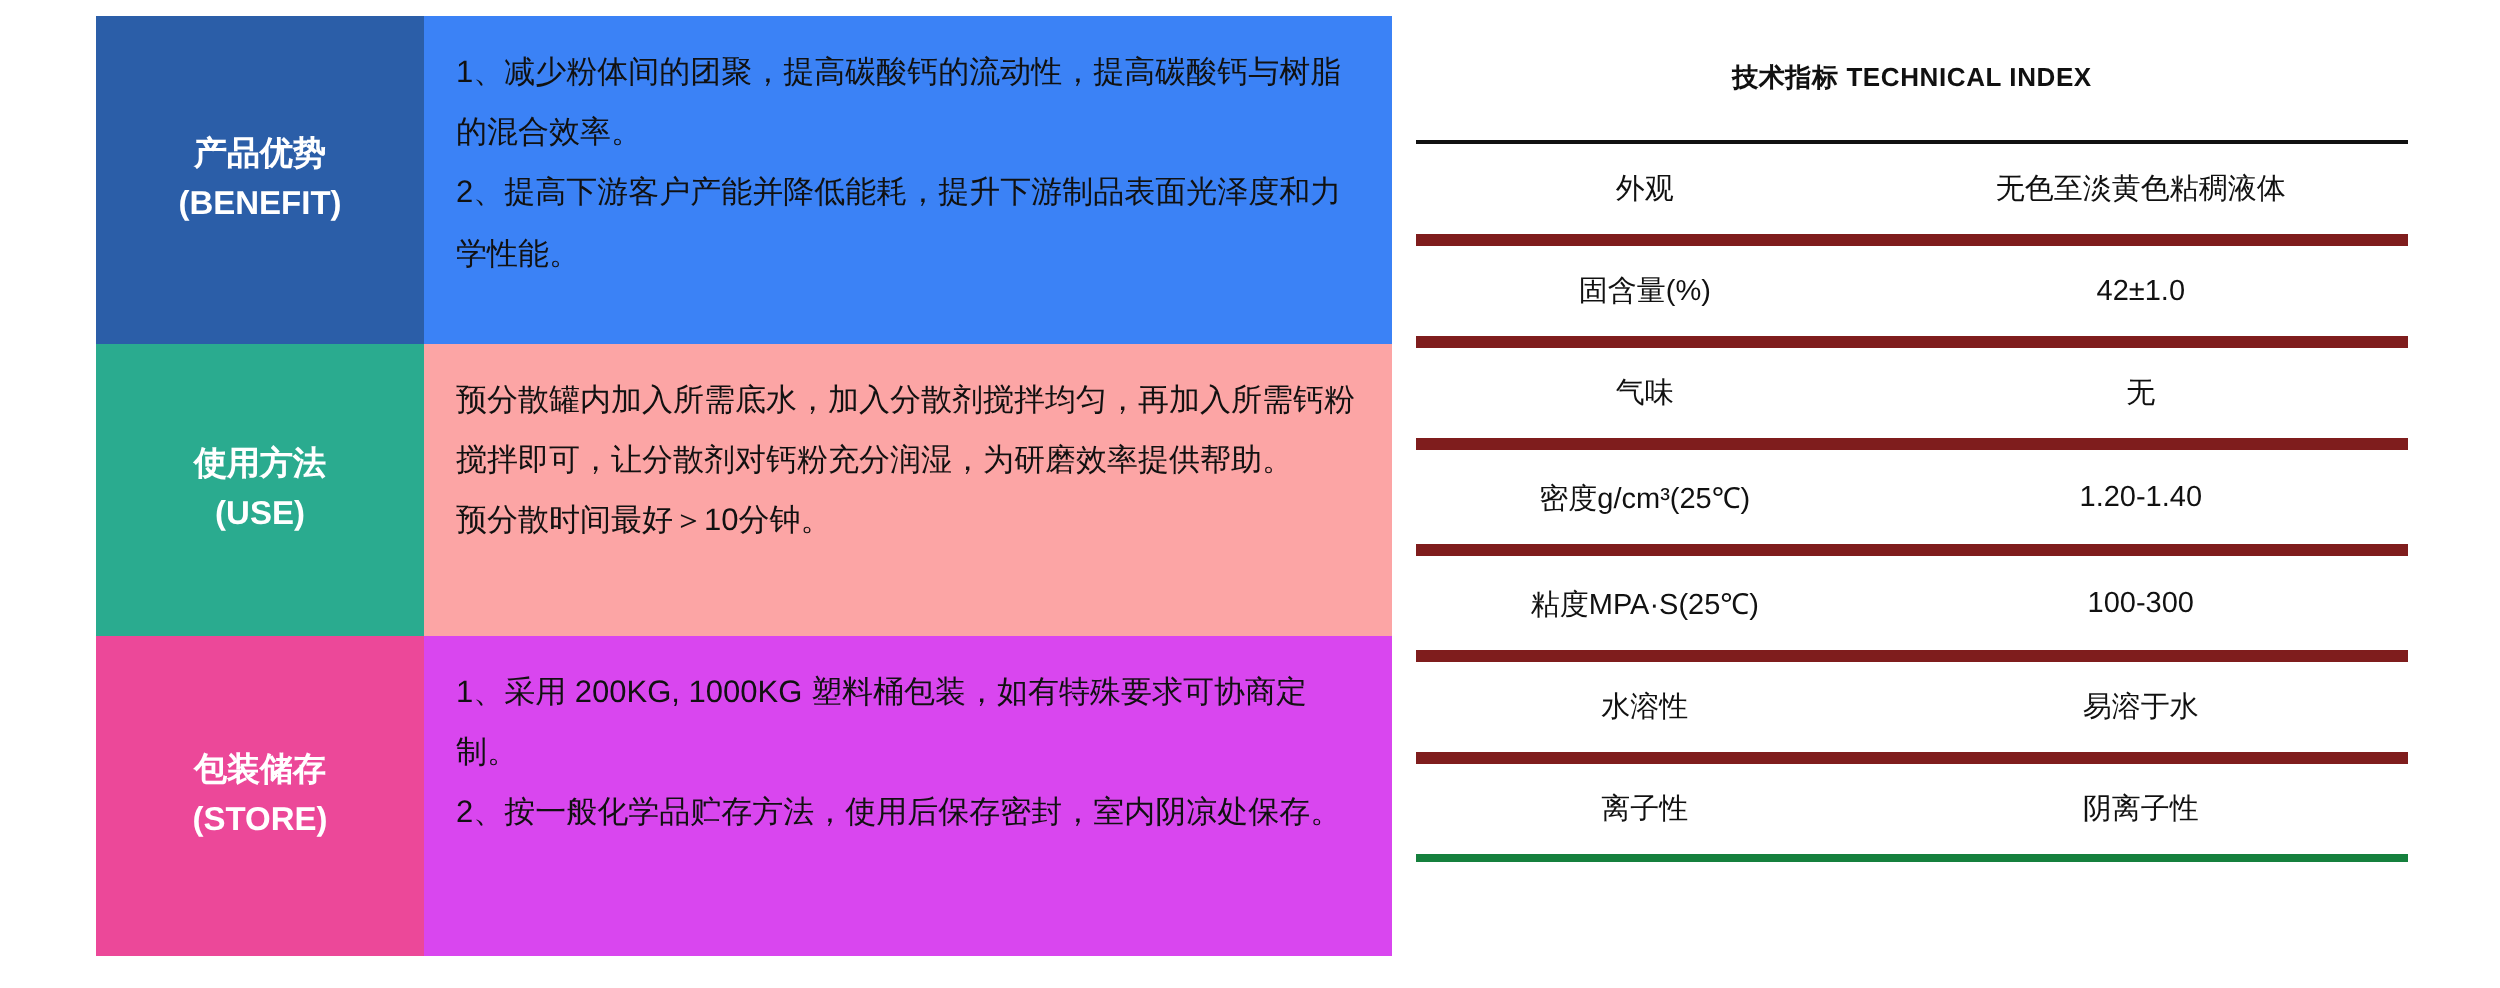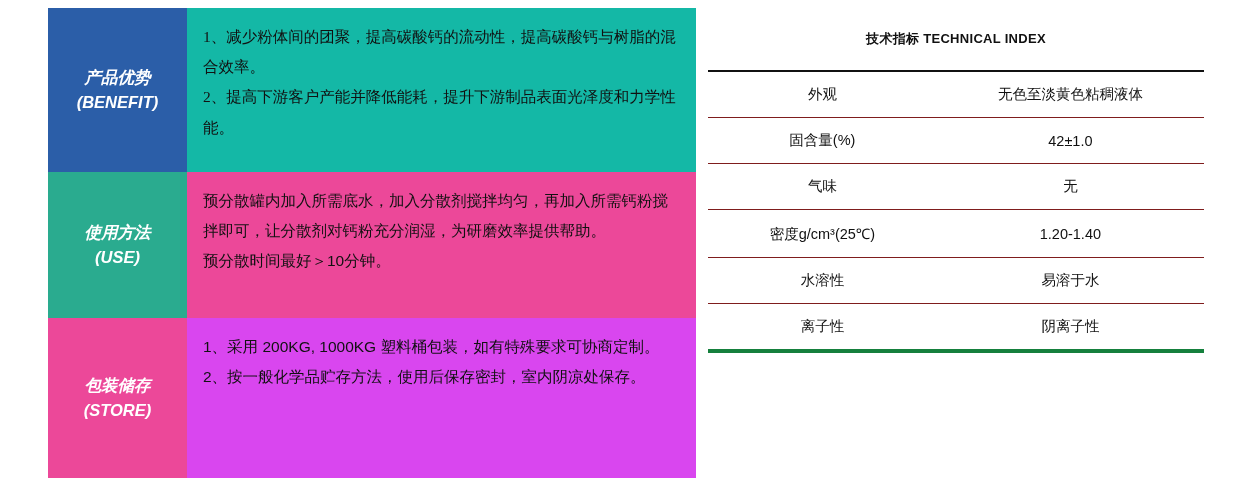--- a/index.html
+++ b/index.html
@@ -30,47 +30,46 @@
   }
   .info-table {
     border-collapse: collapse;
     width: 648px;
     table-layout: fixed;
   }
   .info-table tr {
     vertical-align: top;
   }
   .label-cell {
-    width: 139px;
+    width: 164px;
     text-align: center;
     vertical-align: middle;
     color: #ffffff;
     font-weight: bold;
     font-size: 16.5px;
     line-height: 1.5;
     padding: 6px 4px;
     box-sizing: border-box;
-    font-style: italic;
   }
   .label-cell .label-en {
     display: block;
   }
   .row-benefit .label-cell { background: #2b5ea8; }
   .row-use .label-cell { background: #2aab8f; text-align: center; }
   .row-store .label-cell { background: #ec4899; }
 
   .body-cell {
     padding: 14px 18px 14px 16px;
     font-size: 15.5px;
     line-height: 1.95;
     color: #111111;
     box-sizing: border-box;
   }
-  .row-benefit .body-cell { background: #14b8a6; font-family: Liberation Serif, serif; }
-  .row-use .body-cell { background: #ec4899; margin-left: 44px; }
+  .row-benefit .body-cell { background: #3b82f6; }
+  .row-use .body-cell { background: #fca5a5; margin-left: 44px; }
   .row-store .body-cell { background: #d946ef; }
   .body-cell p {
     margin: 0;
   }
   .row-benefit .body-cell { height: 164px; }
   .row-use .body-cell { height: 146px; }
   .row-store .body-cell { height: 160px; }
   .label-cell.h1 { height: 164px; }
   .label-cell.h2 { height: 146px; }
   .label-cell.h3 { height: 160px; }
@@ -92,21 +91,21 @@
   .tech-table {
     width: 100%;
     border-collapse: collapse;
     table-layout: fixed;
   }
   .tech-table th,
   .tech-table td {
     font-size: 14.5px;
     text-align: center;
     padding: 13px 4px;
-    border-bottom: 1px solid #7f1d1d;
+    border-bottom: 6px solid #7f1d1d;
     color: #111111;
   }
   .tech-table tr:first-child td {
     border-top: 2px solid #111111;
   }
   .tech-table tr:last-child td {
     border-bottom: 4px solid #15803d;
   }
   .tech-prop { width: 46%; font-weight: normal; }
   .tech-val { width: 54%; }
@@ -167,20 +166,24 @@
         </tr>
         <tr>
           <td class="tech-prop">气味</td>
           <td class="tech-val">无</td>
         </tr>
         <tr>
           <td class="tech-prop">密度g/cm³(25℃)</td>
           <td class="tech-val">1.20-1.40</td>
         </tr>
         <tr>
+          <td class="tech-prop">粘度MPA·S(25℃)</td>
+          <td class="tech-val">100-300</td>
+        </tr>
+        <tr>
           <td class="tech-prop">水溶性</td>
           <td class="tech-val">易溶于水</td>
         </tr>
         <tr>
           <td class="tech-prop">离子性</td>
           <td class="tech-val">阴离子性</td>
         </tr>
       </tbody>
     </table>
   </div>

